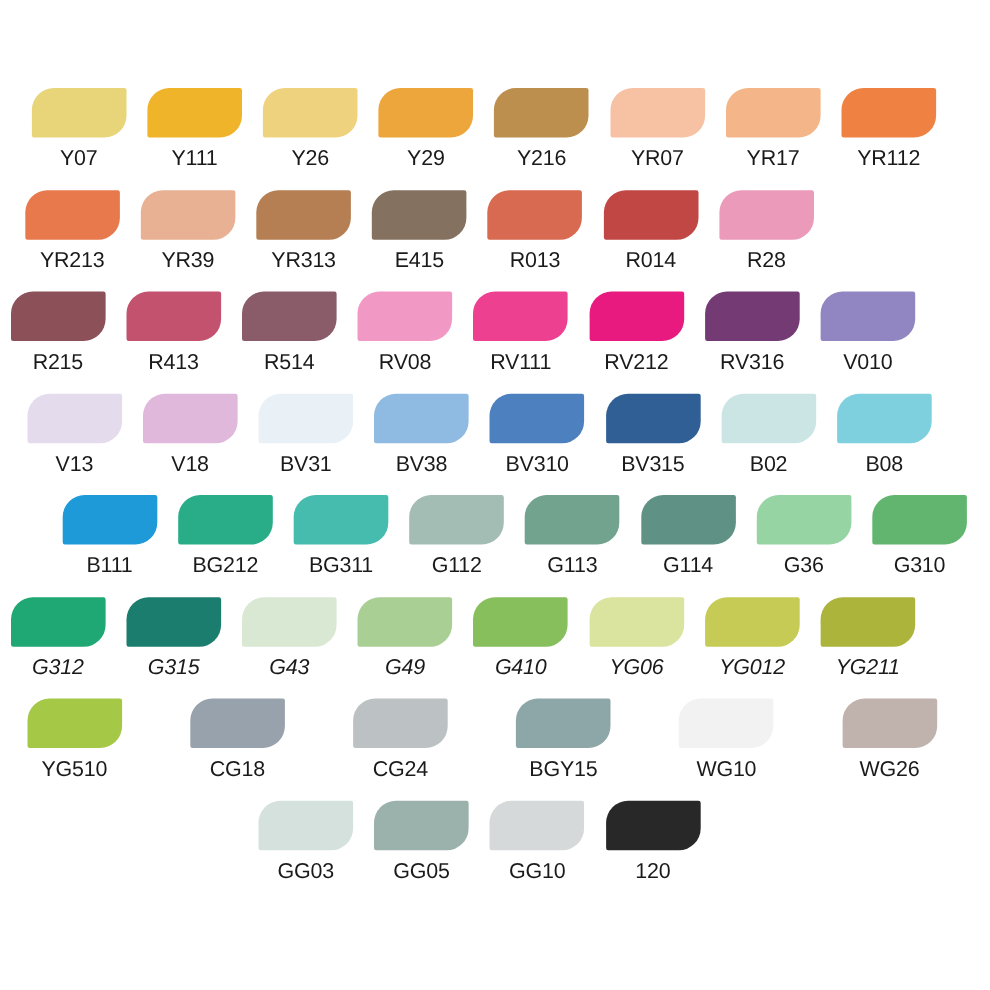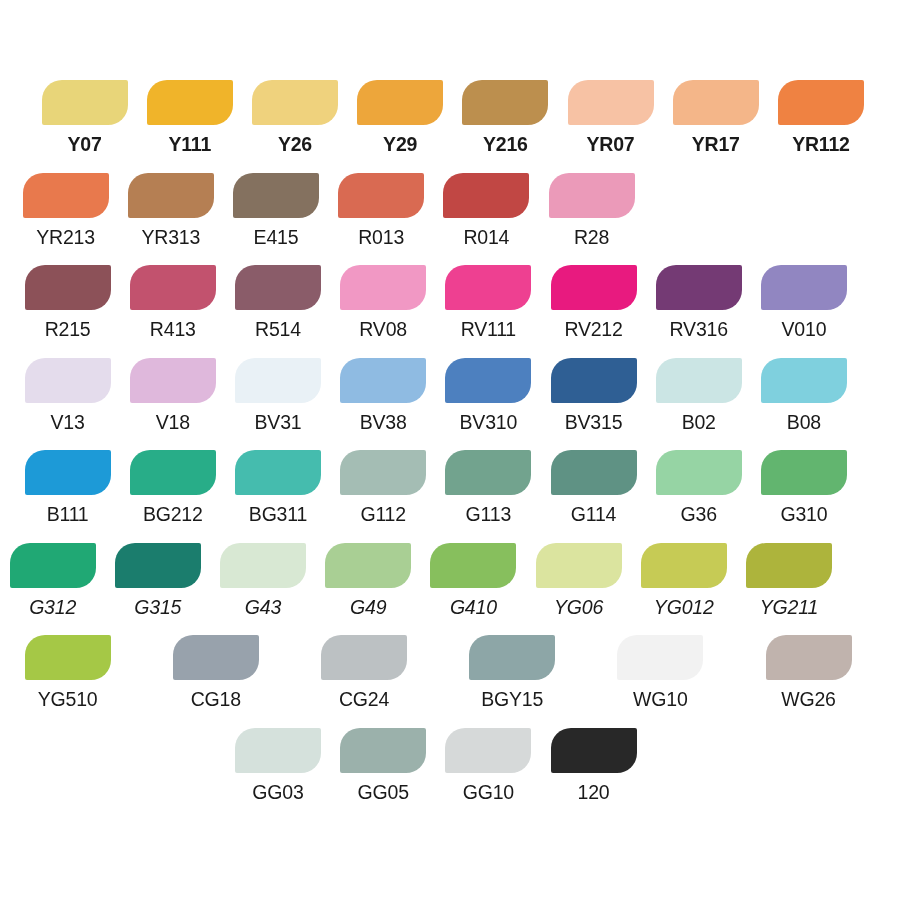--- a/index.html
+++ b/index.html
@@ -54,21 +54,21 @@
     letter-spacing: -0.2px;
     white-space: nowrap;
     text-align: center;
   }
 </style>
 </head>
 <body>
 
 <div id="palette-page">
   <div id="rows-container">
-      <div class="swatch-row" style="padding-left: 32px; font-weight: bold;">
+      <div class="swatch-row" style="padding-left: 19px;">
         <div class="swatch-cell">
           <div class="swatch-chip" style="background-color: rgb(232, 213, 121);"></div>
           <div class="swatch-label">Y07</div>
         </div>
         <div class="swatch-cell">
           <div class="swatch-chip" style="background-color: rgb(240, 180, 42);"></div>
           <div class="swatch-label">Y111</div>
         </div>
         <div class="swatch-cell">
           <div class="swatch-chip" style="background-color: rgb(239, 210, 125);"></div>
@@ -94,41 +94,45 @@
           <div class="swatch-chip" style="background-color: rgb(239, 130, 66);"></div>
           <div class="swatch-label">YR112</div>
         </div>
       </div>
       <div class="swatch-row" style="padding-left: 13px;">
         <div class="swatch-cell">
           <div class="swatch-chip" style="background-color: rgb(232, 121, 77);"></div>
           <div class="swatch-label">YR213</div>
         </div>
         <div class="swatch-cell">
+          <div class="swatch-chip" style="background-color: rgb(233, 177, 147);"></div>
+          <div class="swatch-label">YR39</div>
+        </div>
+        <div class="swatch-cell">
           <div class="swatch-chip" style="background-color: rgb(181, 127, 83);"></div>
           <div class="swatch-label">YR313</div>
         </div>
         <div class="swatch-cell">
           <div class="swatch-chip" style="background-color: rgb(132, 113, 95);"></div>
           <div class="swatch-label">E415</div>
         </div>
         <div class="swatch-cell">
           <div class="swatch-chip" style="background-color: rgb(217, 106, 82);"></div>
           <div class="swatch-label">R013</div>
         </div>
         <div class="swatch-cell">
           <div class="swatch-chip" style="background-color: rgb(193, 71, 68);"></div>
           <div class="swatch-label">R014</div>
         </div>
         <div class="swatch-cell">
           <div class="swatch-chip" style="background-color: rgb(235, 154, 185);"></div>
           <div class="swatch-label">R28</div>
         </div>
       </div>
-      <div class="swatch-row" style="padding-left: 15px;">
+      <div class="swatch-row" style="">
         <div class="swatch-cell">
           <div class="swatch-chip" style="background-color: rgb(140, 81, 88);"></div>
           <div class="swatch-label">R215</div>
         </div>
         <div class="swatch-cell">
           <div class="swatch-chip" style="background-color: rgb(194, 82, 110);"></div>
           <div class="swatch-label">R413</div>
         </div>
         <div class="swatch-cell">
           <div class="swatch-chip" style="background-color: rgb(138, 92, 105);"></div>
@@ -182,21 +186,21 @@
         </div>
         <div class="swatch-cell">
           <div class="swatch-chip" style="background-color: rgb(203, 229, 228);"></div>
           <div class="swatch-label">B02</div>
         </div>
         <div class="swatch-cell">
           <div class="swatch-chip" style="background-color: rgb(127, 208, 222);"></div>
           <div class="swatch-label">B08</div>
         </div>
       </div>
-      <div class="swatch-row" style="padding-left: 15px;">
+      <div class="swatch-row" style="padding-left: 15px; margin-left: 32px;">
         <div class="swatch-cell">
           <div class="swatch-chip" style="background-color: rgb(29, 154, 215);"></div>
           <div class="swatch-label">B111</div>
         </div>
         <div class="swatch-cell">
           <div class="swatch-chip" style="background-color: rgb(40, 173, 136);"></div>
           <div class="swatch-label">BG212</div>
         </div>
         <div class="swatch-cell">
           <div class="swatch-chip" style="background-color: rgb(69, 188, 174);"></div>

